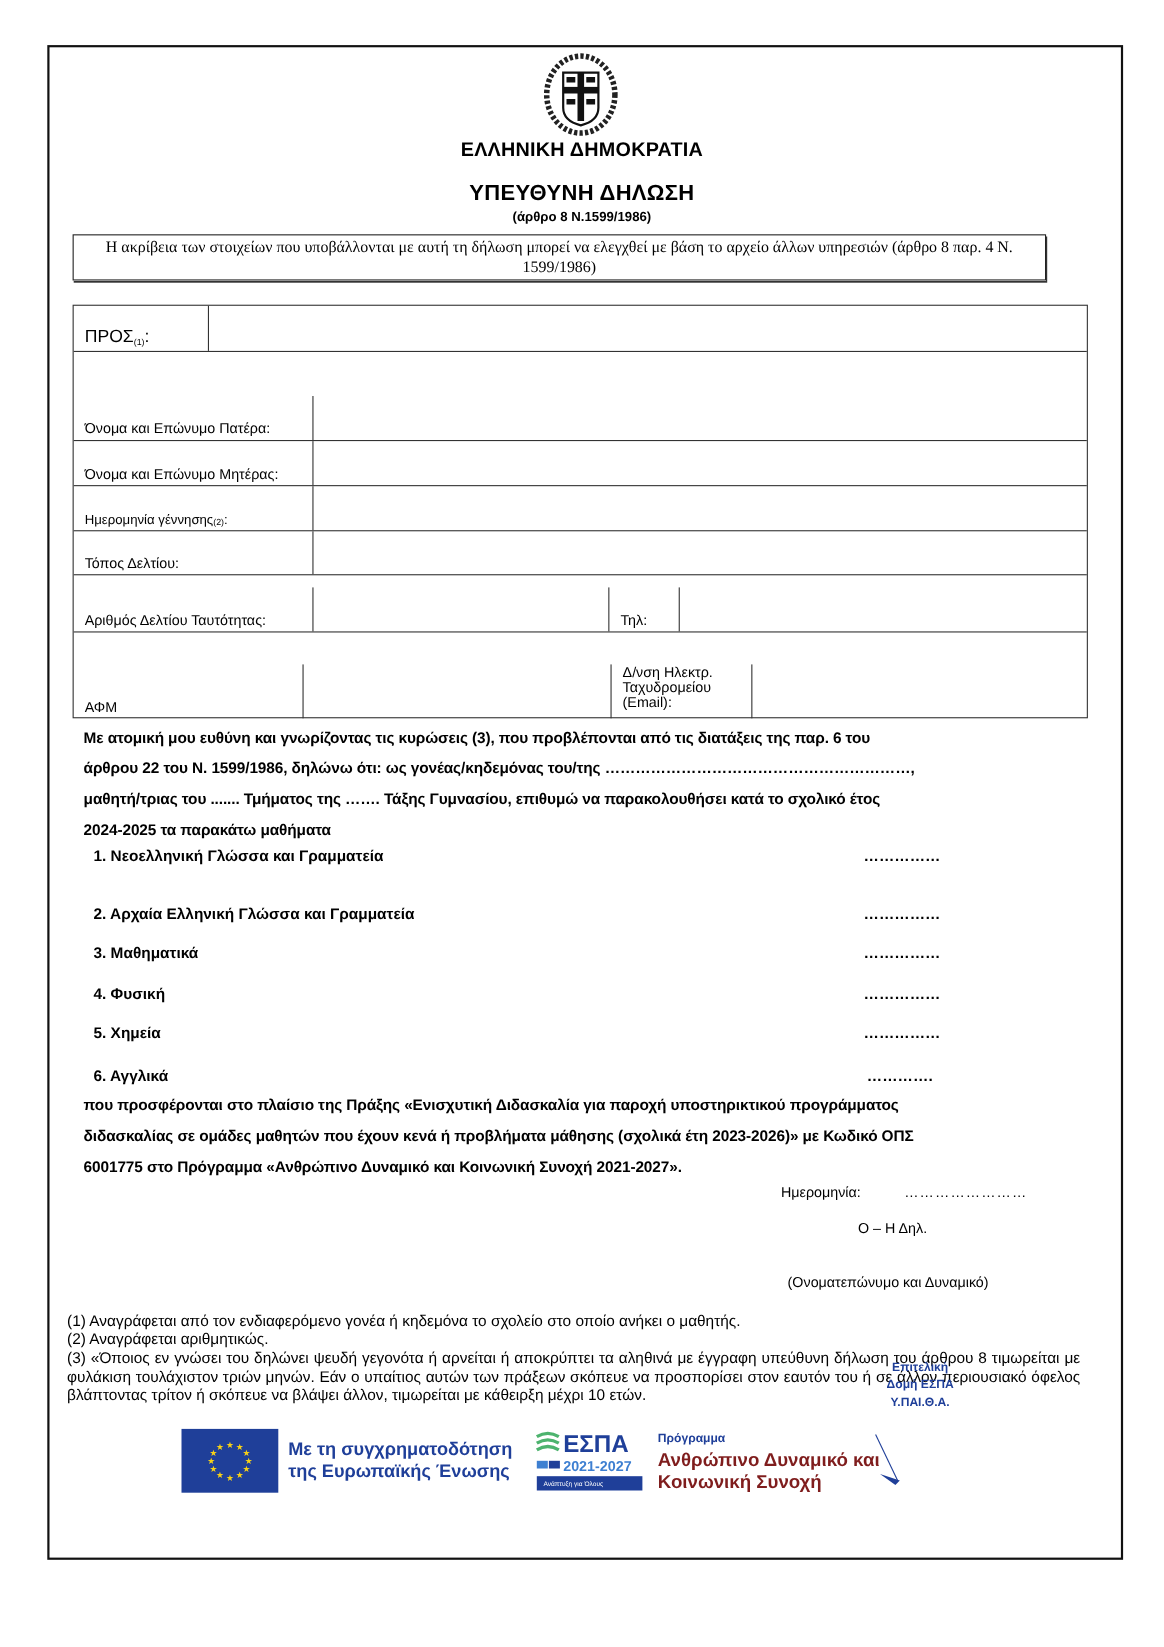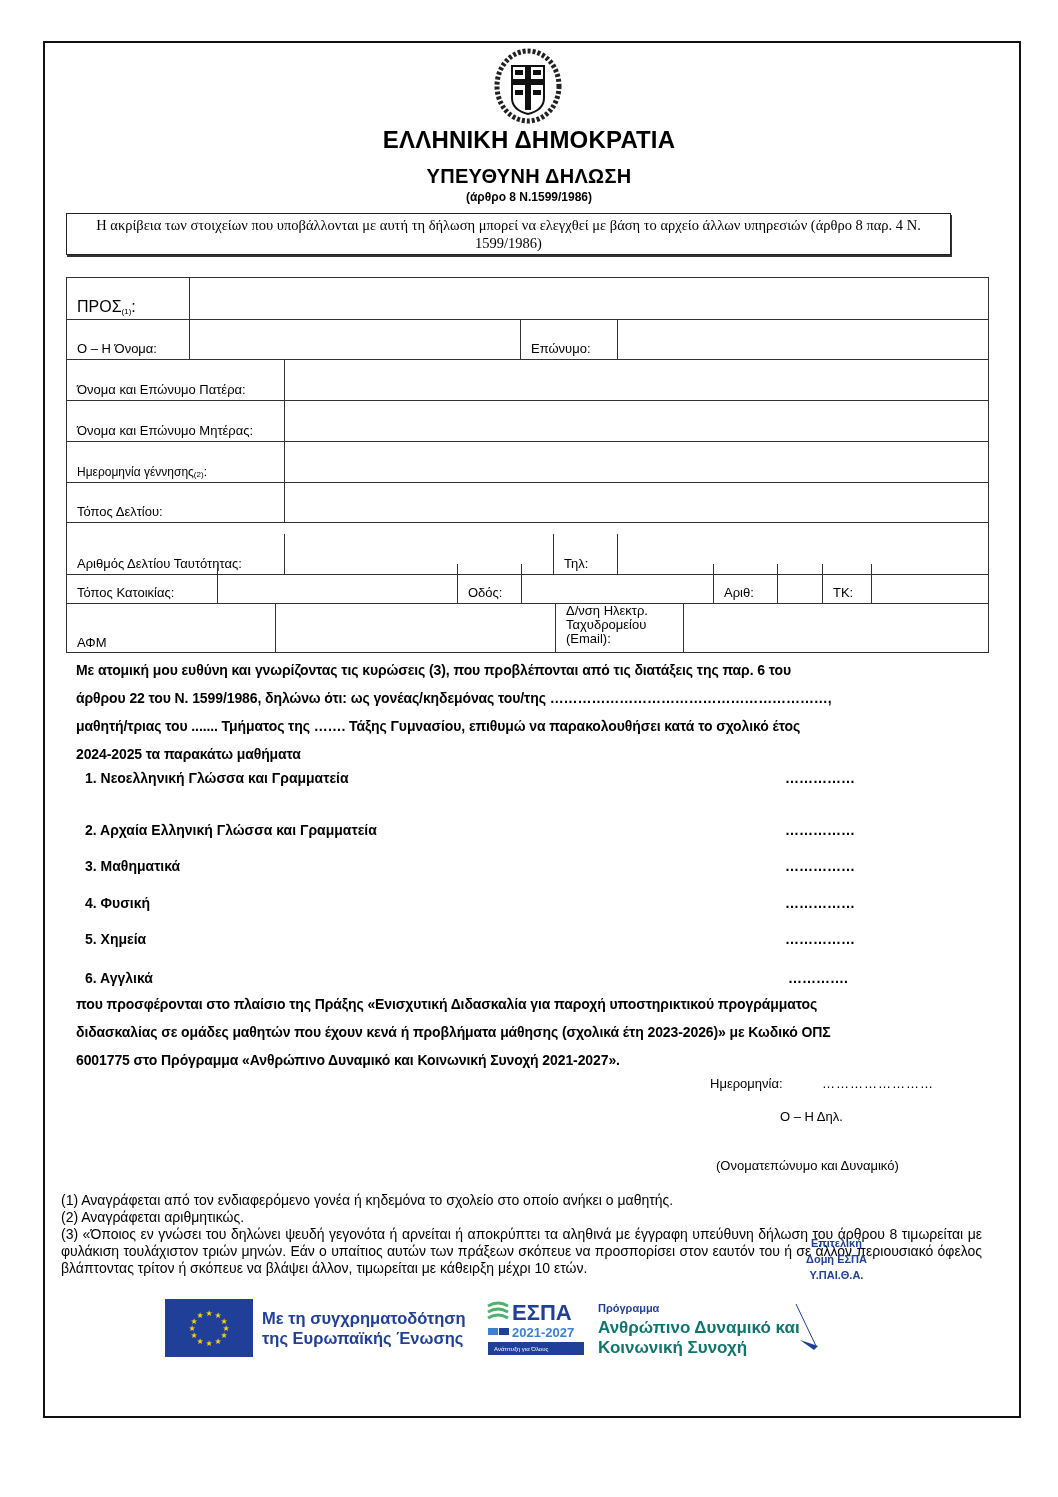--- a/index.html
+++ b/index.html
@@ -1,21 +1,21 @@
 <!DOCTYPE html>
 <html><head>
 <meta charset="utf-8">
 <style>
   * { box-sizing: border-box; margin: 0; padding: 0; }
   html, body { width: 1058px; height: 1497px; background: #ffffff; }
   body { position: relative; font-family: "Liberation Sans", sans-serif; color: #000; overflow: hidden; }
   .frame { position: absolute; left: 43px; top: 41px; width: 978px; height: 1377px; border: 2px solid #111; }
   .abs { position: absolute; }
   .emblem { left: 494px; top: 48px; width: 68px; height: 76px; }
-  .title1 { left: 0; width: 1058px; top: 126px; text-align: center; font-weight: bold; font-size: 24px; letter-spacing: 0.2px; }
+  .title1 { left: 0; width: 1058px; top: 126px; text-align: center; font-weight: bold; font-size: 18px; letter-spacing: 0.2px; }
   .title2 { left: 0; width: 1058px; top: 165px; text-align: center; font-weight: bold; font-size: 20px; letter-spacing: 0.3px; }
   .title3 { left: 0; width: 1058px; top: 190px; text-align: center; font-weight: bold; font-size: 12px; }
   .notice { left: 66px; top: 213px; width: 885px; height: 42px; border: 1px solid #222; box-shadow: 1px 2px 0 #333; font-family: "Liberation Serif", serif; font-size: 14.5px; text-align: center; line-height: 18px; padding: 2px 8px; }
   .form { left: 66px; top: 277px; width: 923px; height: 376px; border: 1.5px solid #333; }
   .row { position: absolute; left: 0; width: 100%; border-bottom: 1.2px solid #333; }
   .row:last-child { border-bottom: none; }
   .cell { position: absolute; top: 0; height: 100%; border-right: 1.2px solid #333; font-size: 13px; }
   .cell:last-child { border-right: none; }
   .lbl { display: flex; align-items: flex-end; padding: 0 0 3px 10px; }
   .lbl.multi { align-items: flex-start; padding-top: 0px; flex-direction: column; line-height: 14px; font-size: 13px; }
@@ -29,21 +29,21 @@
   .date-lbl { left: 710px; top: 1076px; font-size: 13px; }
   .date-dots { left: 822px; top: 1076px; font-size: 13px; letter-spacing: 1px; }
   .decl-by { left: 780px; top: 1109px; font-size: 13px; }
   .sign { left: 716px; top: 1158px; font-size: 13px; }
   .foot { left: 61px; top: 1192px; width: 921px; font-size: 14px; line-height: 17px; text-align: justify; }
   .foot p { margin: 0; }
   .eu-flag { left: 165px; top: 1299px; width: 88px; height: 58px; background: #1f3f99; }
   .eu-text { left: 262px; top: 1308px; color: #1f3f99; font-size: 16.5px; font-weight: bold; line-height: 20px; }
   .espa { left: 486px; top: 1298px; width: 100px; height: 60px; }
   .prog-small { left: 598px; top: 1302px; color: #1f3f99; font-size: 11px; font-weight: bold; }
-  .prog { left: 598px; top: 1318px; color: #0f766e; font-size: 17px; font-weight: bold; line-height: 20px; }
+  .prog { left: 598px; top: 1318px; color: #7f1d1d; font-size: 17px; font-weight: bold; line-height: 20px; }
   .ed { left: 806px; top: 1235px; color: #1f3f99; font-size: 11px; font-weight: bold; line-height: 16px; text-align: center; }
 </style>
 </head>
 <body>
 
 <div class="frame"></div>
 
 <svg class="abs emblem" viewBox="0 0 68 76">
   <ellipse cx="34" cy="38" rx="31" ry="35" fill="none" stroke="#222" stroke-width="5" stroke-dasharray="3 2"></ellipse>
   <path d="M18 18 H50 V50 Q50 62 34 66 Q18 62 18 50 Z" fill="#fff" stroke="#111" stroke-width="2"></path>
@@ -65,26 +65,20 @@
 
   <div class="row" style="top:0;height:42px;">
     <div class="cell lbl pros" style="left:0;width:123px;">
       <span>ΠΡΟΣ</span>
         <sup>(1)</sup>
         <span>:</span>
     </div>
     <div class="cell val" style="left:123px;right:0;"></div>
   </div>
 
-  <div class="row" style="top:42px;height:40px;">
-    <div class="cell lbl" style="left:0;width:123px;">Ο – Η Όνομα:</div>
-    <div class="cell val" style="left:123px;width:331px;"></div>
-    <div class="cell lbl" style="left:454px;width:97px;">Επώνυμο:</div>
-    <div class="cell val" style="left:551px;right:0;"></div>
-  </div>
 
   <div class="row" style="top:82px;height:41px;">
     <div class="cell lbl" style="left:0;width:218px;">Όνομα και Επώνυμο Πατέρα:</div>
     <div class="cell val" style="left:218px;right:0;"></div>
   </div>
 
   <div class="row" style="top:123px;height:41px;">
     <div class="cell lbl" style="left:0;width:218px;">Όνομα και Επώνυμο Μητέρας:</div>
     <div class="cell val" style="left:218px;right:0;"></div>
   </div>
@@ -103,30 +97,20 @@
     <div class="cell val" style="left:218px;right:0;"></div>
   </div>
 
   <div class="row" style="top:256px;height:41px;">
     <div class="cell lbl" style="left:0;width:218px;">Αριθμός Δελτίου Ταυτότητας:</div>
     <div class="cell val" style="left:218px;width:269px;"></div>
     <div class="cell lbl" style="left:487px;width:64px;">Τηλ:</div>
     <div class="cell val" style="left:551px;right:0;"></div>
   </div>
 
-  <div class="row" style="top:286px;height:40px;">
-    <div class="cell lbl" style="left:0;width:151px;">Τόπος Κατοικίας:</div>
-    <div class="cell val" style="left:151px;width:240px;"></div>
-    <div class="cell lbl" style="left:391px;width:64px;">Οδός:</div>
-    <div class="cell val" style="left:455px;width:192px;"></div>
-    <div class="cell lbl" style="left:647px;width:64px;">Αριθ:</div>
-    <div class="cell val" style="left:711px;width:45px;"></div>
-    <div class="cell lbl" style="left:756px;width:49px;">ΤΚ:</div>
-    <div class="cell val" style="left:805px;right:0;"></div>
-  </div>
 
   <div class="row" style="top:326px;height:49px;">
     <div class="cell lbl" style="left:0;width:209px;">ΑΦΜ</div>
     <div class="cell val" style="left:209px;width:280px;"></div>
     <div class="cell lbl multi" style="left:489px;width:128px;padding-left:10px;">
       <span>Δ/νση Ηλεκτρ.</span>
       <span>Ταχυδρομείου</span>
       <span>(Email):</span>
     </div>
     <div class="cell val" style="left:617px;right:0;"></div>

